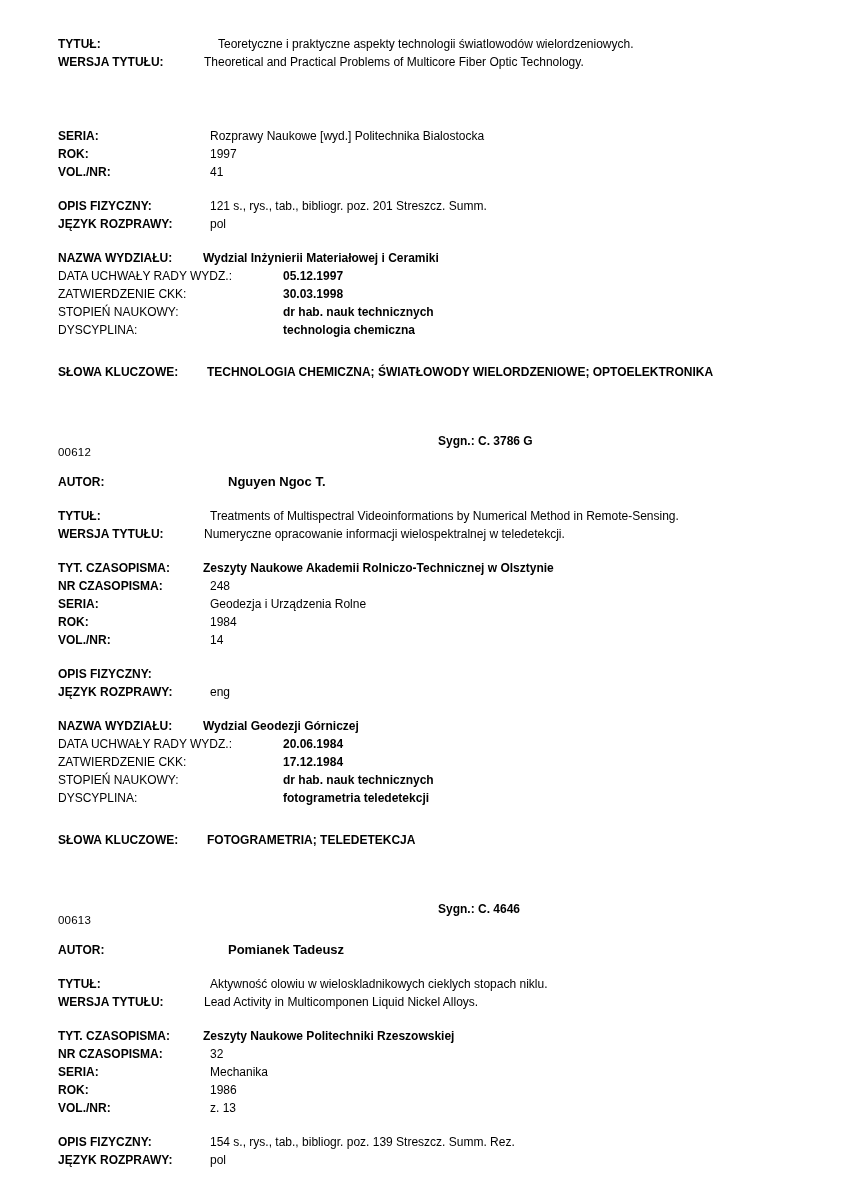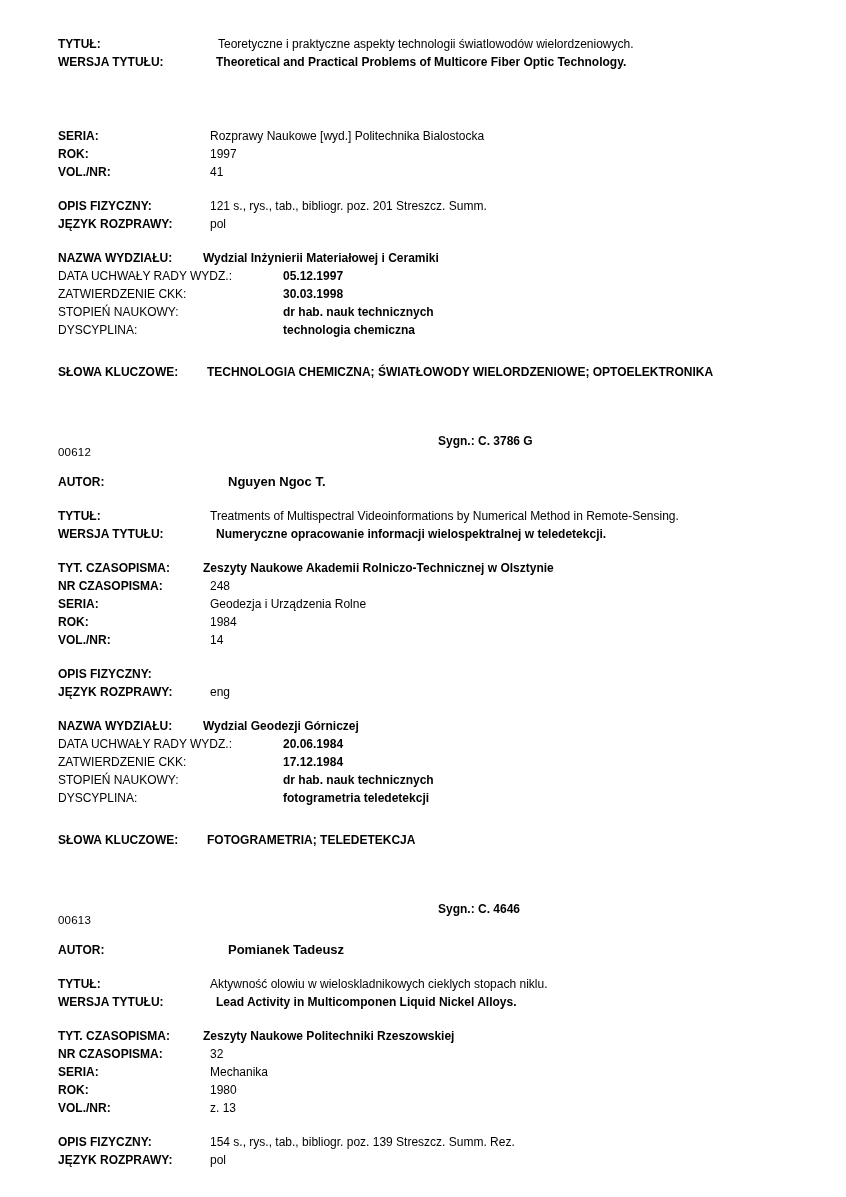--- a/index.html
+++ b/index.html
@@ -57,21 +57,21 @@
     font-weight: bold;
     white-space: nowrap;
   }
   .val {
     position: absolute;
     top: 0;
     font-size: 12px;
     white-space: nowrap;
   }
   .val.c210 { left: 210px; }
-  .val.c205 { left: 216px; font-weight: bold; }
+  .val.c205 { left: 204px; }
   .val.c218 { left: 218px; }
   .val.c203 { left: 203px; }
   .val.b {
     font-weight: bold;
   }
   .val.ind { left: 283px; }
   .gap-s { height: 10px; }
   .gap-m { height: 18px; }
   .gap-l { height: 26px; }
   .gap-xxl { height: 58px; }
@@ -279,21 +279,21 @@
     <div class="row" style="margin-top:2px;">
       <span class="lbl">NR CZASOPISMA:</span>
       <span class="val c210">32</span>
     </div>
     <div class="row" style="margin-top:2px;">
       <span class="lbl">SERIA:</span>
       <span class="val c210">Mechanika</span>
     </div>
     <div class="row" style="margin-top:2px;">
       <span class="lbl">ROK:</span>
-      <span class="val c210">1980</span>
+      <span class="val c210">1986</span>
     </div>
     <div class="row" style="margin-top:2px;">
       <span class="lbl">VOL./NR:</span>
       <span class="val c210">z. 13</span>
     </div>
 
     <div class="gap-m"></div>
 
     <div class="row">
       <span class="lbl">OPIS FIZYCZNY:</span>

